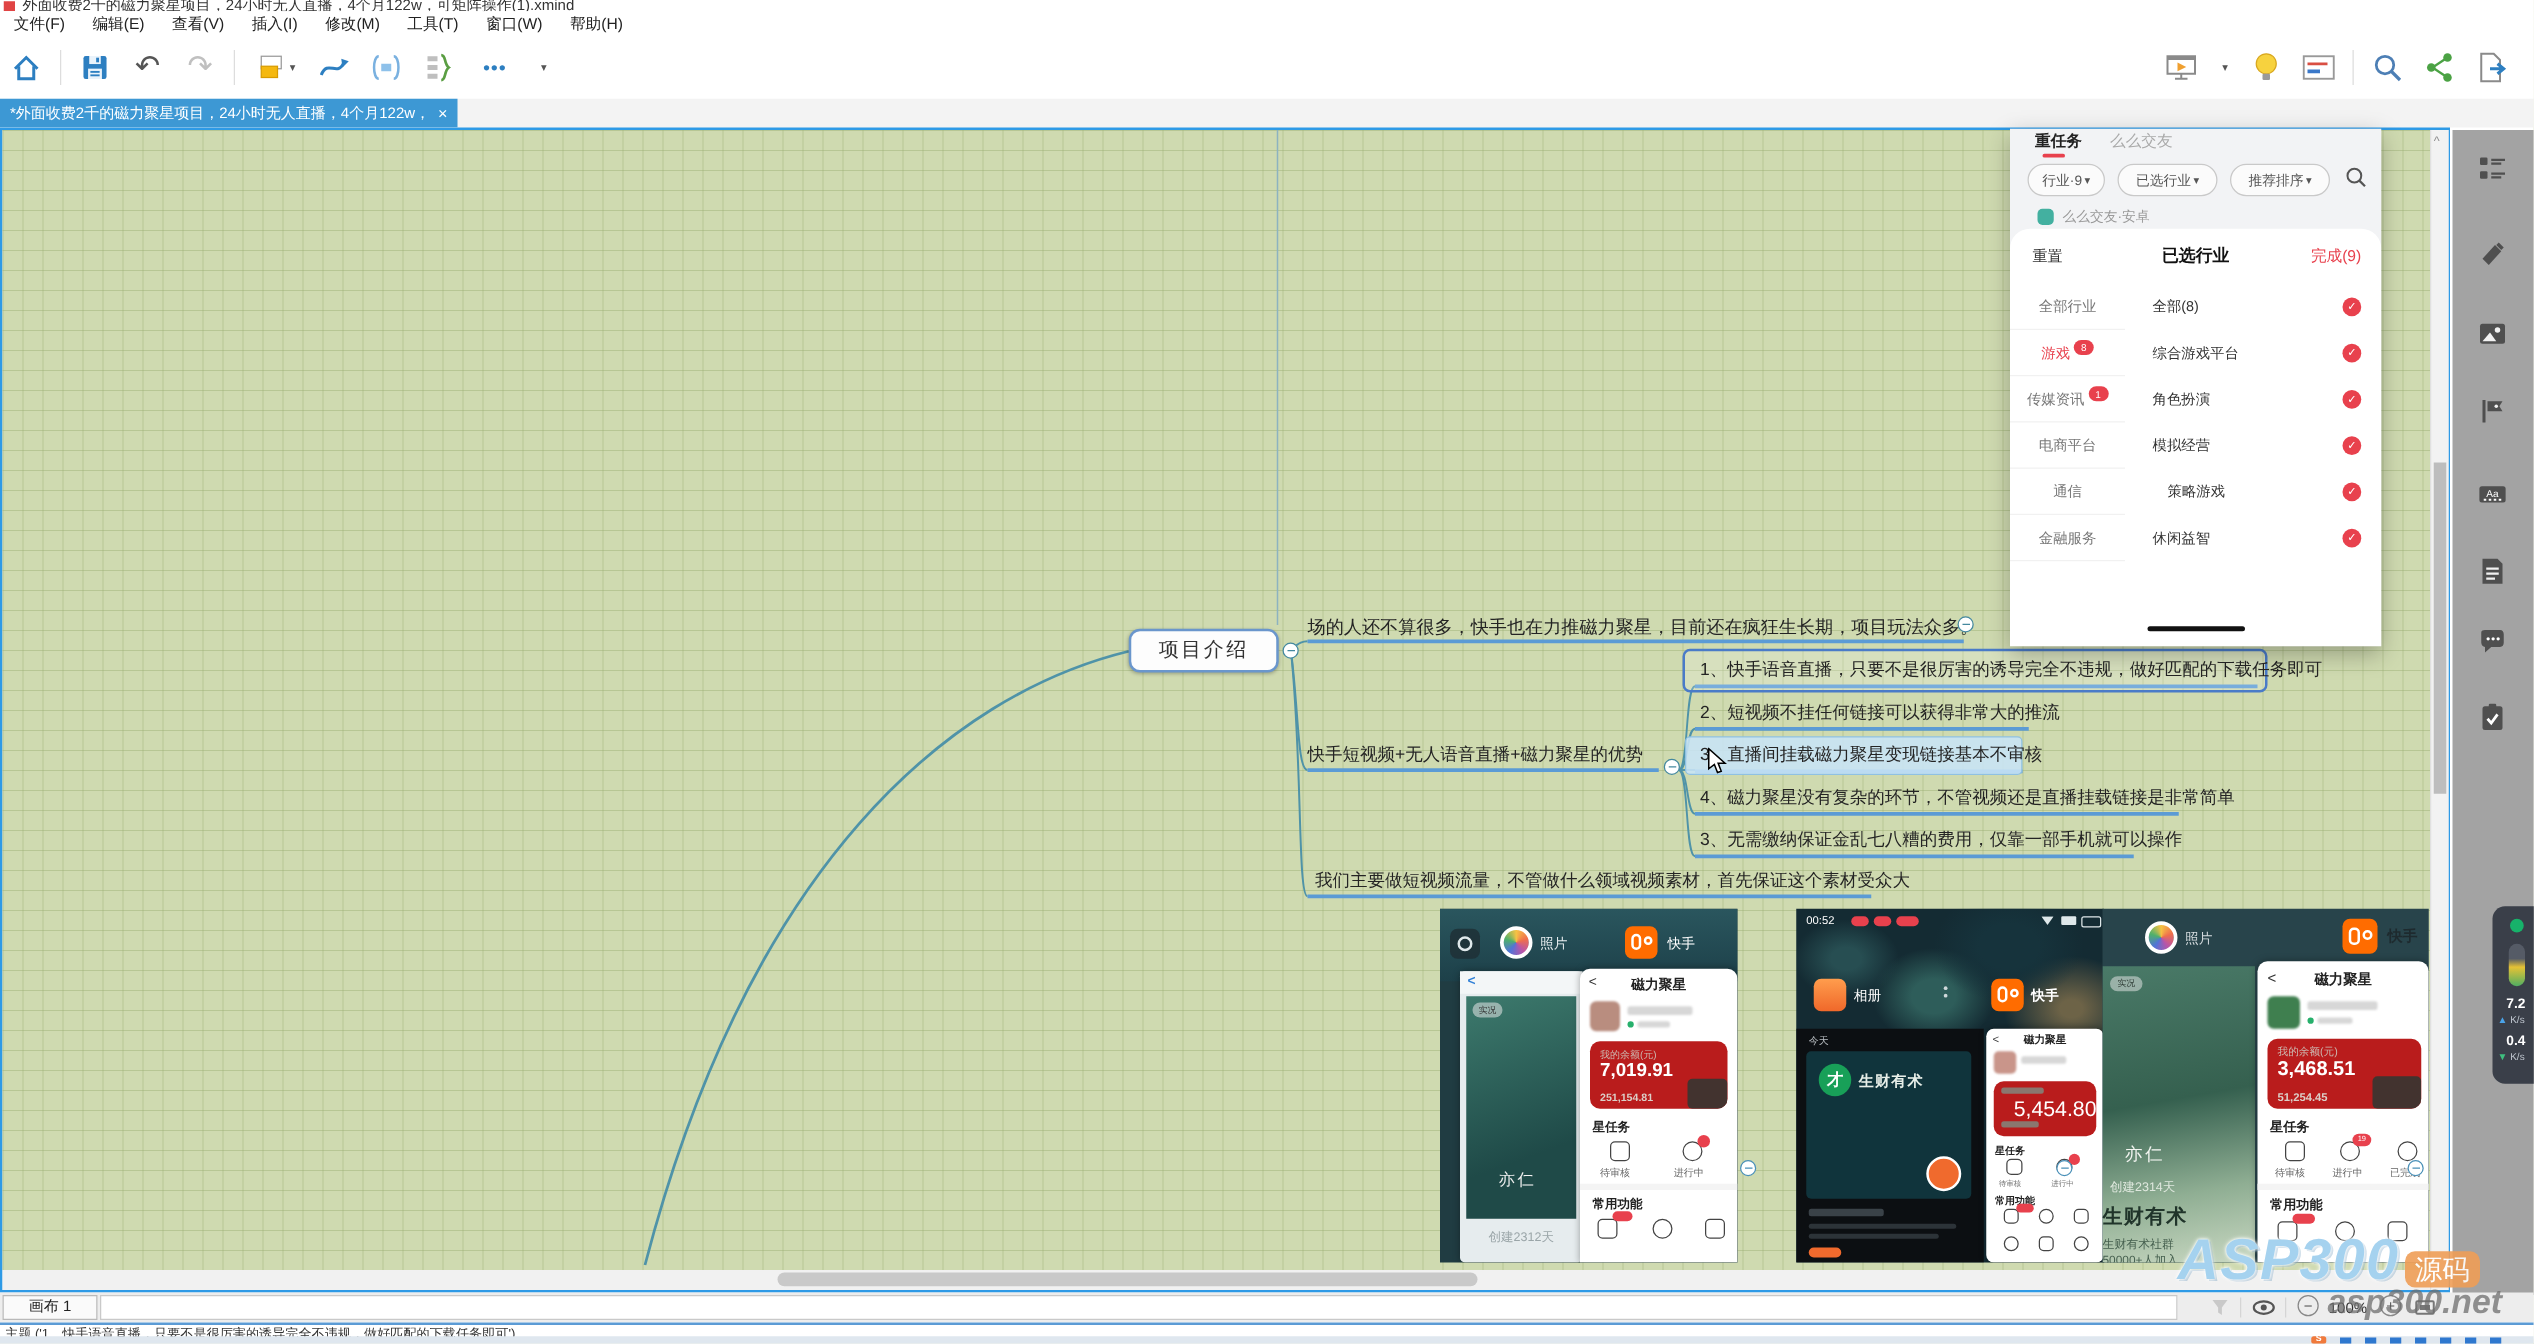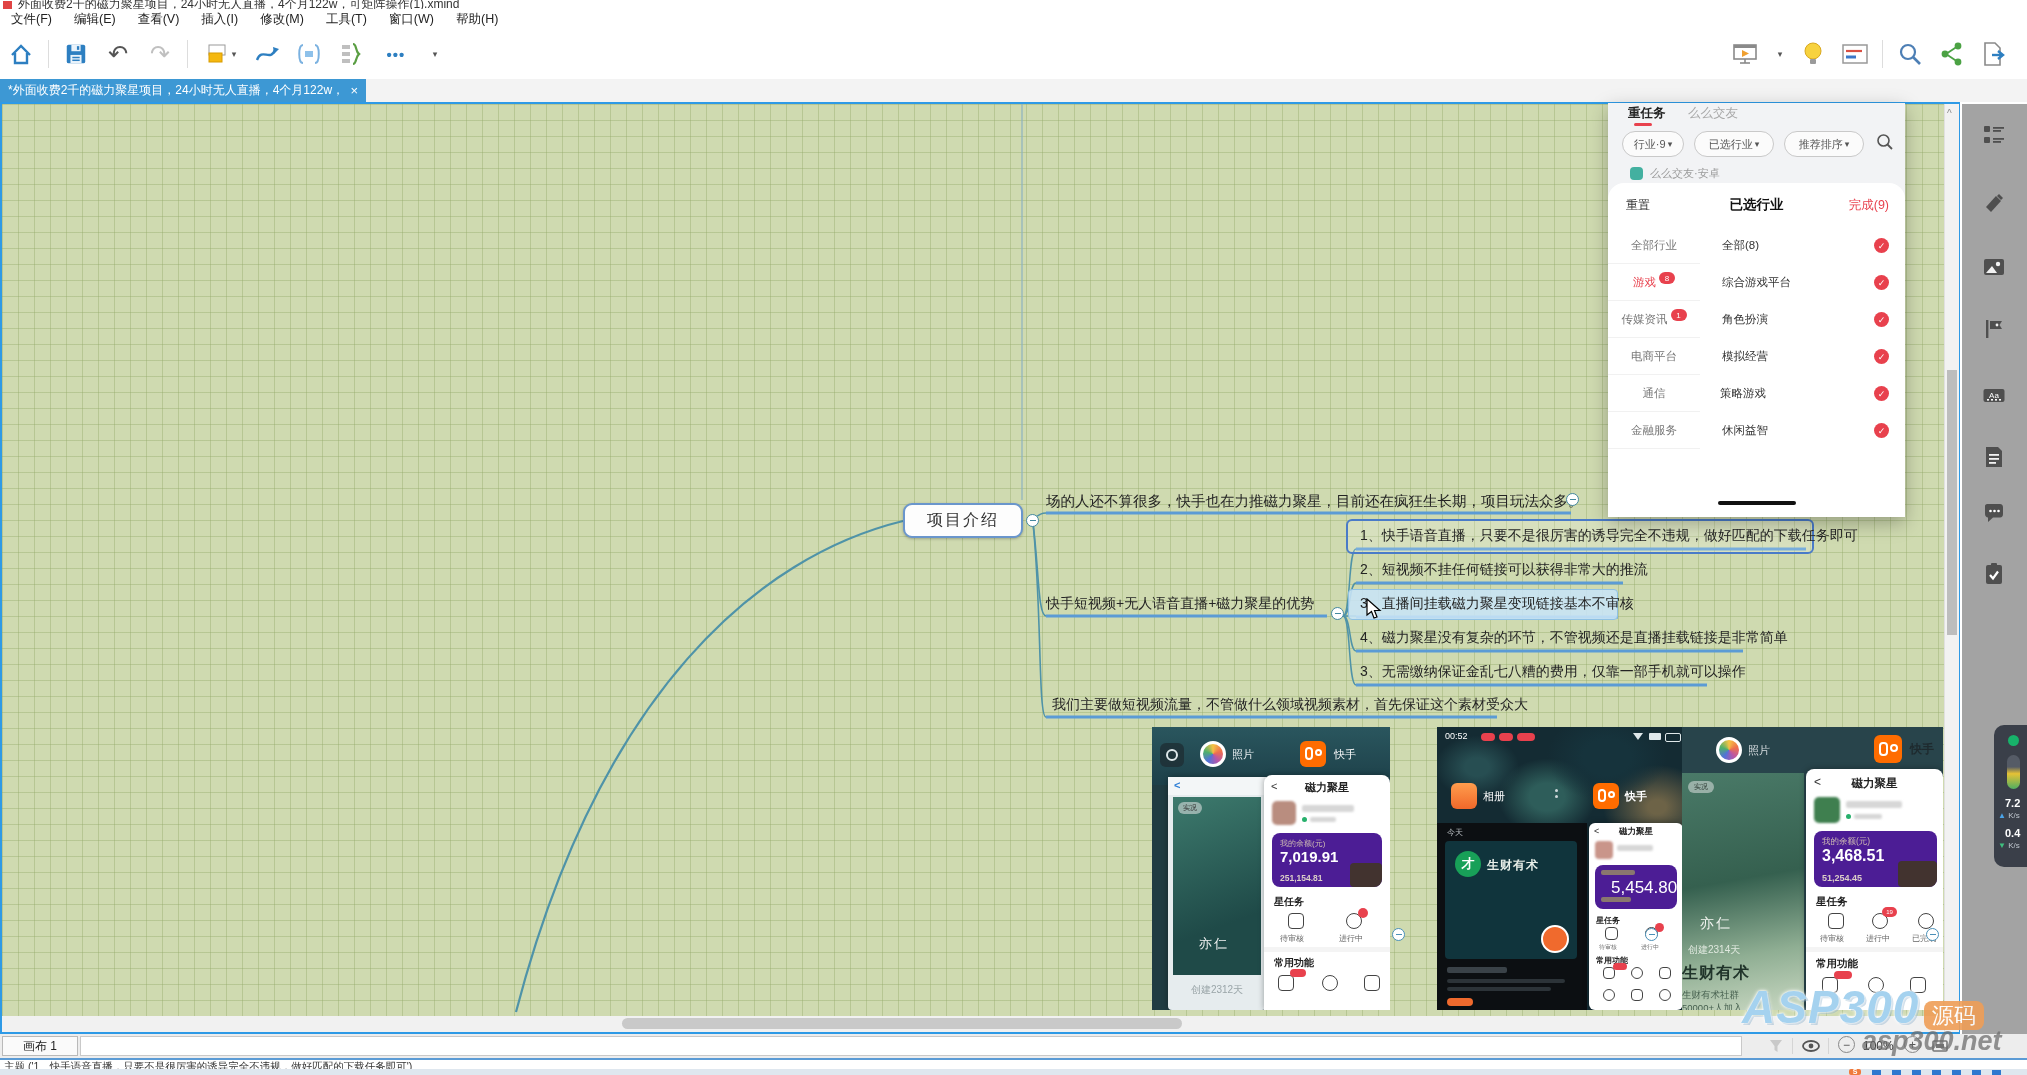--- a/index.html
+++ b/index.html
@@ -42,21 +42,21 @@
   .lmrow{position:absolute;left:0;width:92px;height:37px;display:flex;align-items:center;justify-content:center;
          font-size:11.5px;color:#777;border-bottom:1px solid #f1f1f1;box-sizing:border-box}
   .optrow{position:absolute;left:92px;width:205px;height:37px;display:flex;align-items:center;font-size:11.5px;color:#333}
   .chk{margin-left:auto;margin-right:16px;width:15px;height:15px;border-radius:50%;background:#e8414d;color:#fff;
        font-size:9px;display:flex;align-items:center;justify-content:center}
   .badge{min-width:12px;height:12px;border-radius:7px;background:#e8414d;color:#fff;font-size:8px;
          display:inline-flex;align-items:center;justify-content:center;margin-left:3px;padding:0 2px;transform:translateY(-4px)}
   
   .phone{overflow:hidden;background:#203c42}
   .pcard{position:absolute;background:#fff;box-shadow:0 0 6px rgba(0,0,0,.35)}
-  .balcard{position:absolute;background:#4c1d95;border-radius:8px;color:#fff;overflow:hidden}
+  .balcard{position:absolute;background:#b91c1c;border-radius:8px;color:#fff;overflow:hidden}
   .blur{filter:blur(1px)}
   .gbar{position:absolute;background:#d7d7d7;border-radius:2px}
   .ksicon{position:absolute;background:#ff6c00;border-radius:6px}
   .pinwheel{position:absolute;border-radius:50%;background:conic-gradient(#f6c244,#ef6e4e,#b855a8,#5173d8,#4fb06b,#f6c244)}
   .rdot{position:absolute;background:#e8414d;border-radius:50%;color:#fff;display:flex;align-items:center;justify-content:center}
   .tinyico{position:absolute;width:16px;height:16px;border:1.6px solid #444;border-radius:4px;box-sizing:border-box}
   
   .vscroll{left:1942px;top:0;width:14px;height:928px;background:#f2f2f2;border-left:1px solid #e0e0e0}
   .sidebar{left:1962px;top:104px;width:65px;height:932px;background:#a3a3a3}
   .sideico{position:absolute;left:21px}
@@ -354,21 +354,21 @@
       </div>
     <div class="optrow" style="top:118px">
         <span style="margin-left:22px">角色扮演</span>
         <span class="chk">✓</span>
       </div>
     <div class="optrow" style="top:155px">
         <span style="margin-left:22px">模拟经营</span>
         <span class="chk">✓</span>
       </div>
     <div class="optrow" style="top:192px">
-        <span style="margin-left:20px">策略游戏</span>
+        <span style="margin-left:34px">策略游戏</span>
         <span class="chk">✓</span>
       </div>
     <div class="optrow" style="top:229px">
         <span style="margin-left:22px">休闲益智</span>
         <span class="chk">✓</span>
       </div>
 
     <div class="ab" style="left:110px;top:318px;width:78px;height:4px;background:#111;border-radius:2px"></div>
   </div>
 </div>
@@ -618,21 +618,21 @@
 <div class="ab netmon">
   <div class="ab" style="left:14px;top:10px;width:11px;height:11px;border-radius:50%;background:#17b26a"></div>
   <div class="ab" style="left:13px;top:30px;width:13px;height:34px;border-radius:7px;background:linear-gradient(#555b66 0%,#555b66 35%,#e6c235 55%,#4fae62 100%)"></div>
   <div class="ab t" style="left:11px;top:72px;font-size:11px;font-weight:bold">7.2</div>
   <div class="ab t" style="left:4px;top:86px;font-size:8px;color:#bfc6cf"><span style="color:#4aa3e8">▲</span> <span>K/s</span></div>
   <div class="ab t" style="left:11px;top:102px;font-size:11px;font-weight:bold">0.4</div>
   <div class="ab t" style="left:4px;top:116px;font-size:8px;color:#bfc6cf"><span style="color:#3fbf7f">▼</span> <span>K/s</span></div>
 </div>
 
 <div class="ab canvasrow">
-  <div class="ab" style="left:2px;top:2px;width:76px;height:20px;background:#fafafa;border:1px solid #b9b9b9;box-sizing:border-box;display:flex;align-items:center;justify-content:center;font-size:12px;color:#222">
+  <div class="ab" style="left:2px;top:2px;width:76px;height:20px;background:#fafafa;border:1px solid #b9b9b9;box-sizing:border-box;display:flex;justify-content:center;font-size:12px;color:#222">
     <span>画布 1</span>
   </div>
   <div class="ab" style="left:80px;top:2px;width:1662px;height:20px;background:#fff;border:1px solid #c9c9c9;box-sizing:border-box"></div>
   <span class="ab" style="left:1768px;top:4px">
       <svg width="16" height="16" viewBox="0 0 16 16">
         <path d="M2 2 H14 L9.5 8 V14 L6.5 12 V8 Z" fill="#c9c9c9"></path>
       </svg>
     </span>
   <div class="ab" style="left:1792px;top:4px;width:1px;height:16px;background:#d5d5d5"></div>
   <span class="ab" style="left:1802px;top:4px">

